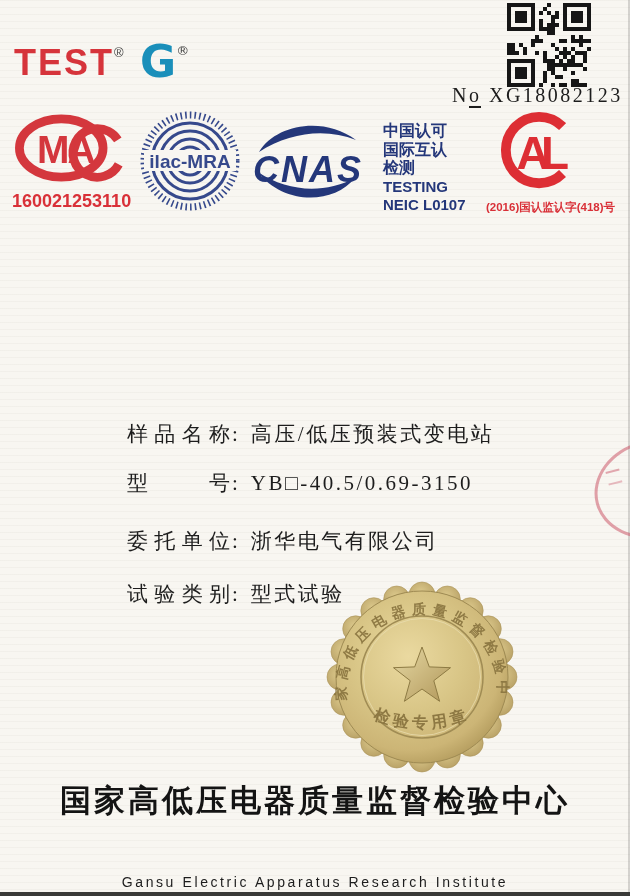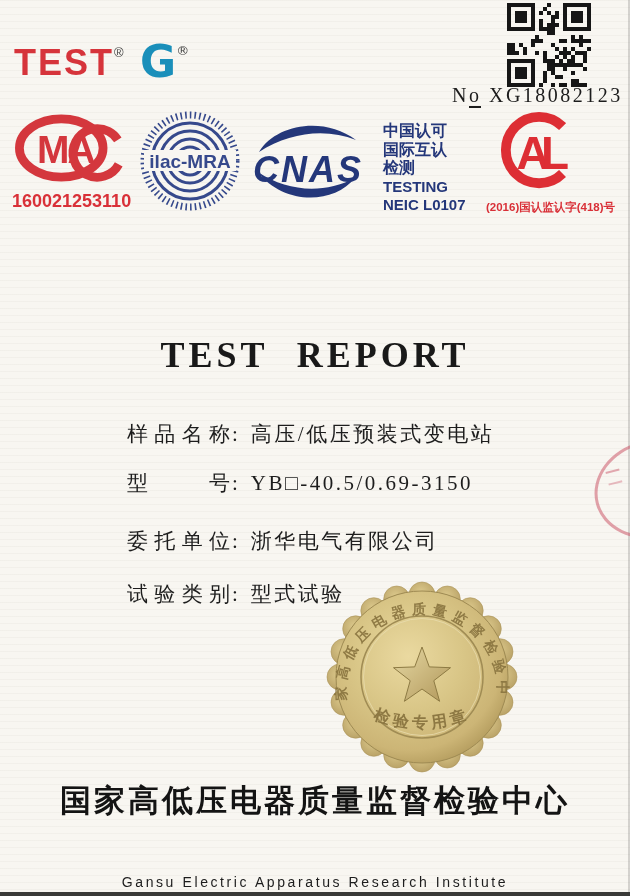--- a/index.html
+++ b/index.html
@@ -227,21 +227,20 @@
   </div>
 
   <div class="cal">
     <svg width="104" height="84" viewBox="0 0 104 86">
       <circle cx="50" cy="41" r="34" fill="none" stroke="#dd2e34" stroke-width="10" stroke-dasharray="160 54" transform="rotate(45 50 41)"></circle>
       <text x="27" y="60" font-size="47" font-weight="bold" fill="#dd2e34" letter-spacing="-9">AL</text>
     </svg>
     <div class="cal-num">(2016)国认监认字(418)号</div>
   </div>
 
-  <div class="title-en">TEST REPORT</div>
 
   <div class="field-row" style="top:420px">
     <span class="flabel">样品名称</span><span class="fcolon">:</span><span class="fvalue">高压/低压预装式变电站</span>
   </div>
   <div class="field-row" style="top:469px">
     <span class="flabel">型号</span><span class="fcolon">:</span><span class="fvalue">YB□-40.5/0.69-3150</span>
   </div>
   <div class="field-row" style="top:580px">
     <span class="flabel">试验类别</span><span class="fcolon">:</span><span class="fvalue">型式试验</span>
   </div>

